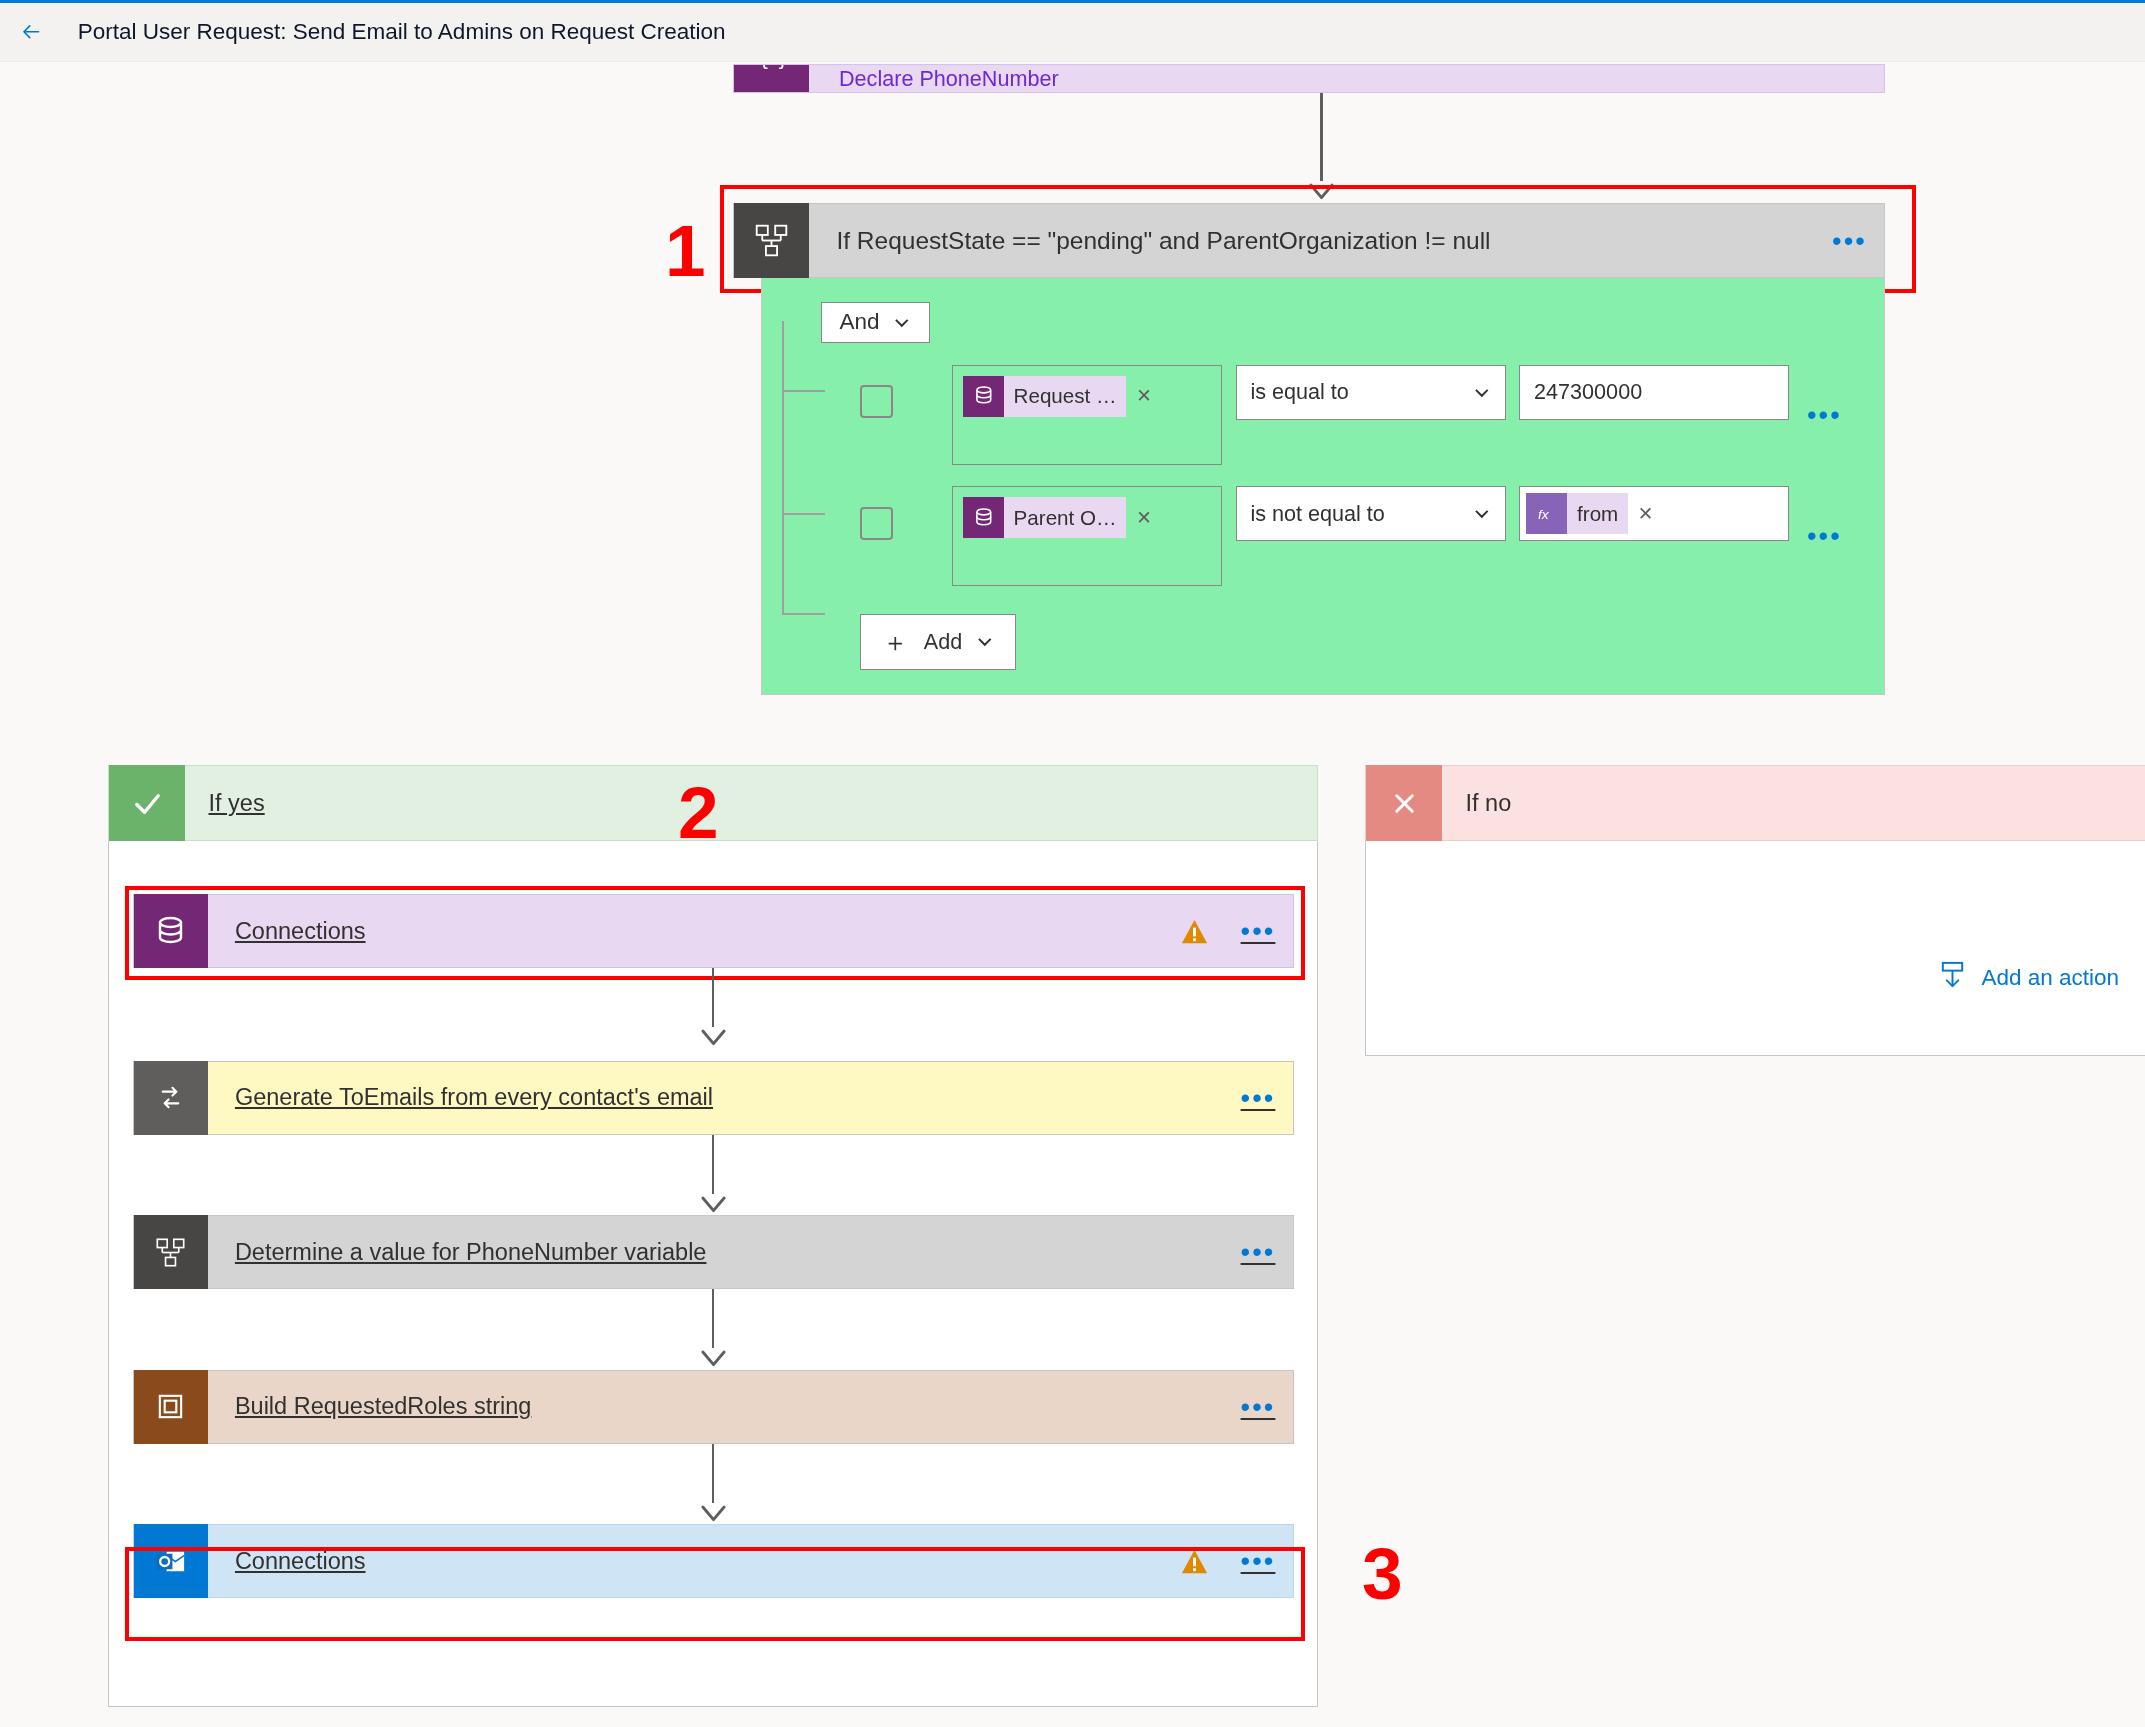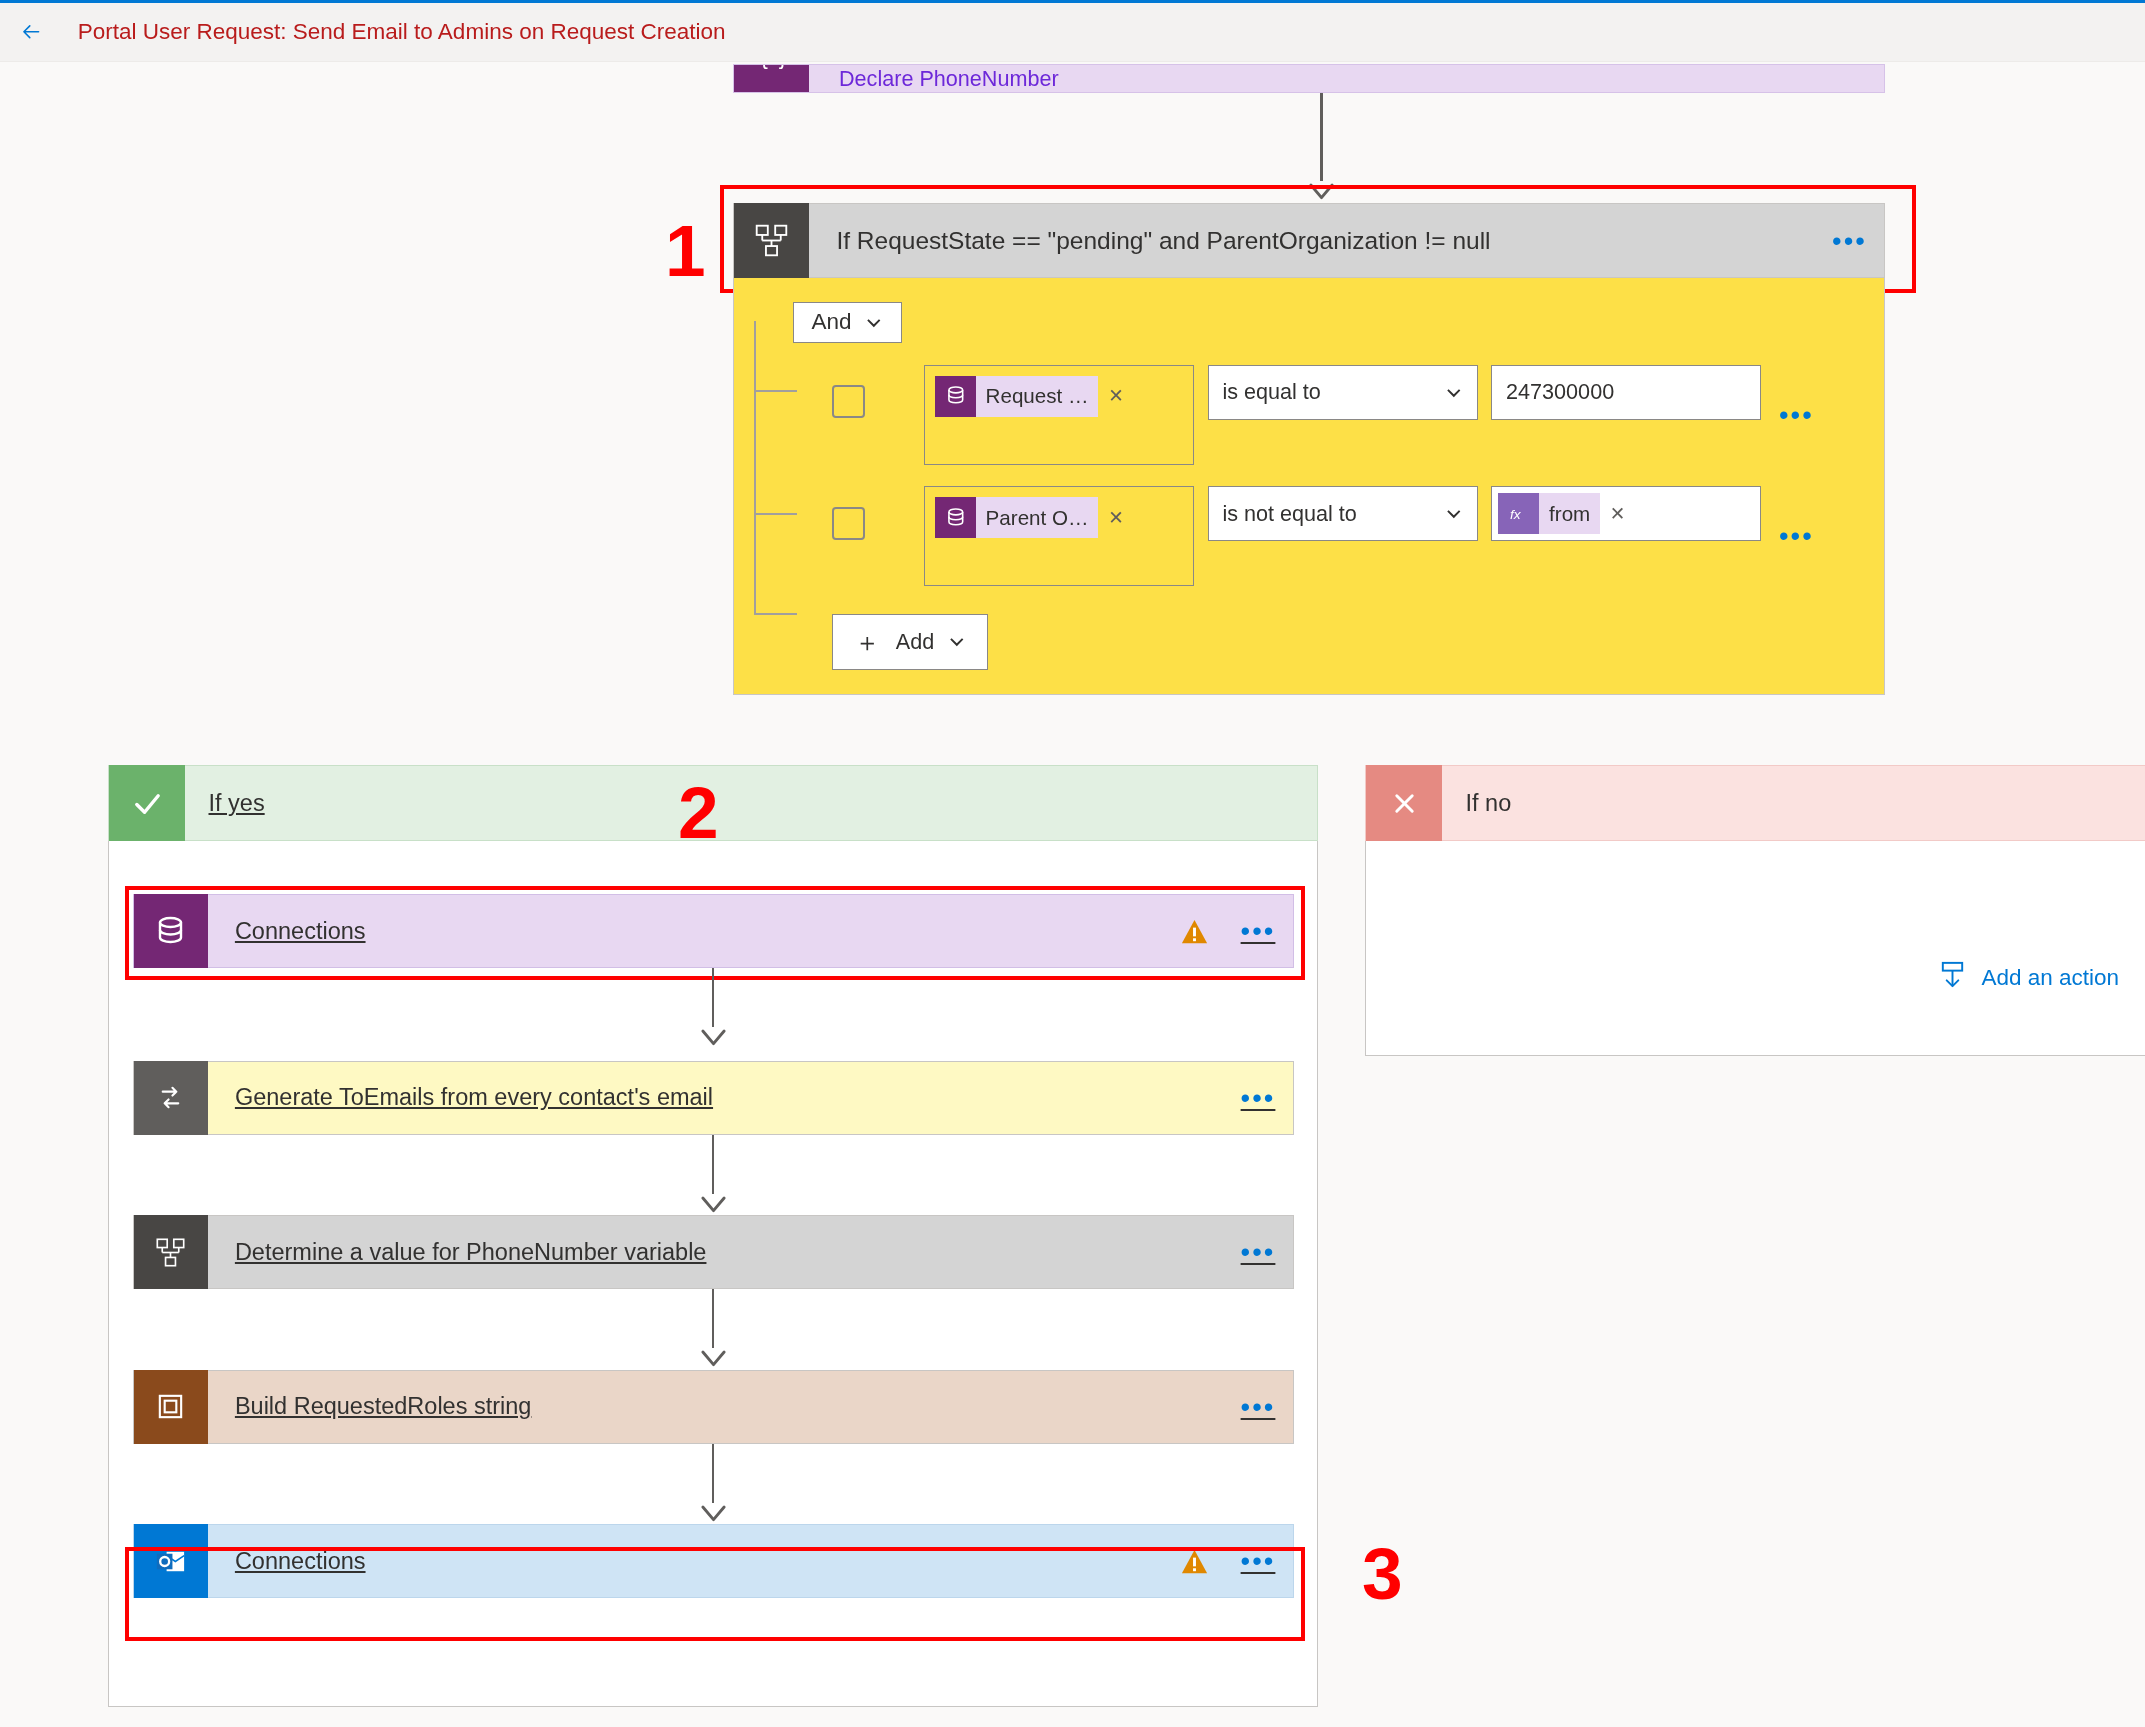--- a/index.html
+++ b/index.html
@@ -1,20 +1,20 @@
 <!DOCTYPE html>
 <html><head>
 <meta charset="utf-8">
 <style>
   * { box-sizing: border-box; margin: 0; padding: 0; font-family: "Segoe UI", Arial, sans-serif; }
   body { background: #fff; color: #323130; position: relative; width: 2146px; height: 1727px; overflow: hidden; }
   .top-border { position: absolute; top: 0; left: 0; right: 0; height: 2.9px; background: #0078d4; }
   .header { position: absolute; top: 2.9px; left: 0; right: 0; height: 59px; background: #f3f2f1; border-bottom: 1px solid #edebe9; display: flex; align-items: center; padding: 0 13.7px; }
   .back-btn { width: 35px; height: 35px; display: flex; align-items: center; justify-content: center; color: #0078d4; cursor: pointer; }
-  .header-title { margin-left: 29px; font-size: 22.5px; color: #b91c1c; font-weight: 400; }
+  .header-title { margin-left: 29px; font-size: 22.5px; color: #0f172a; font-weight: 400; }
 
   .canvas { position: absolute; top: 62px; left: 0; right: 0; bottom: 0; background: #faf9f8; }
 
   
   .top-partial { position: absolute; top: 2px; left: 733px; width: 1152px; height: 29px; background: #e8d8f2; border: 1px solid #d6c2e8; display: flex; align-items: center; overflow: hidden; }
   .top-partial .icon-box { width: 75px; height: 75px; margin-top: -46px; background: #742774; display: flex; align-items: center; justify-content: center; }
   .top-partial .label { margin-left: 30px; color: #6d28d9; font-size: 21.6px; }
 
   .arrow-connector { position: absolute; display: flex; flex-direction: column; align-items: center; }
   .arrow-stem { width: 2.9px; background: #605e5c; }
@@ -23,21 +23,21 @@
   
   .red-box { border: 4.9px solid #ff0000; position: absolute; }
   .annot { position: absolute; color: #ff0000; font-weight: 800; font-size: 73px; font-family: Arial, sans-serif; }
 
   .cond-box { position: absolute; }
   .step-header { display: flex; align-items: center; background: #d4d4d4; border: 1px solid #c8c6c4; height: 75px; }
   .step-icon { width: 75px; height: 75px; display: flex; align-items: center; justify-content: center; flex-shrink: 0; }
   .step-label { flex: 1; padding-left: 27.4px; font-size: 24.5px; color: #323130; }
   .step-more { width: 69px; display: flex; align-items: center; justify-content: center; color: #0078d4; font-size: 27.4px; letter-spacing: 2px; cursor: pointer; }
 
-  .cond-body { background: #fde047; border: 1px solid #c8c6c4; border-top: none; padding: 23.5px 23.5px 23.5px 59px; }
+  .cond-body { background: #86efac; border: 1px solid #c8c6c4; border-top: none; padding: 23.5px 23.5px 23.5px 59px; margin-left: 28px; }
   .and-box { display: inline-flex; align-items: center; border: 1px solid #8a8886; padding: 6.9px 17.6px; font-size: 22.5px; cursor: pointer; background: #fff; }
   .and-box .chev { margin-left: 13.7px; }
   .chev svg { display: block; }
 
   .row-line-vert { position: absolute; width: 2px; background: #a19f9d; }
   .row-line-tick { position: absolute; height: 2px; background: #a19f9d; }
 
   .cond-row { display: flex; align-items: flex-start; margin-top: 21.6px; }
   .cond-check { width: 33px; height: 33px; border: 2px solid #8a8886; border-radius: 3.9px; margin-left: 39px; margin-top: 20.6px; flex-shrink: 0; }
   .cond-lhs { width: 270px; margin-left: 59px; border: 1px solid #8a8886; min-height: 100px; padding: 9.8px 9.8px; display: flex; align-items: flex-start; flex-wrap: wrap; }

